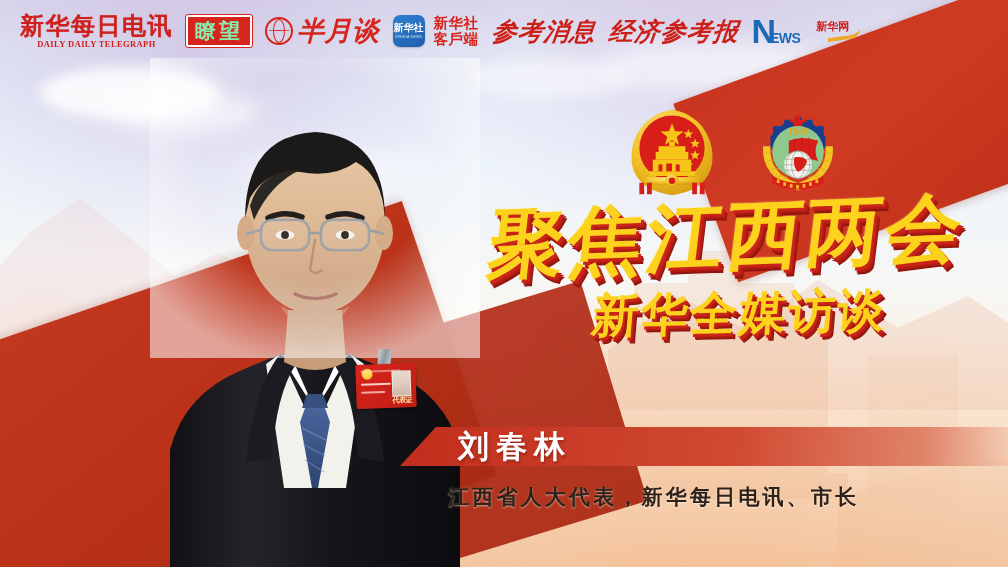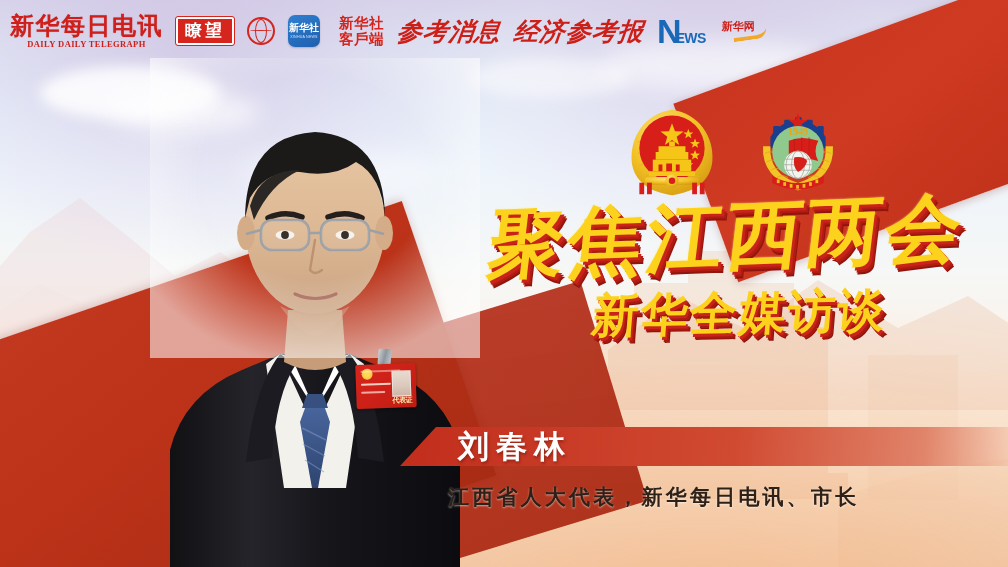--- a/index.html
+++ b/index.html
@@ -70,21 +70,21 @@
     background:linear-gradient(170deg,#b93521 0%,#ab2b15 100%);
     transform:rotate(-17deg);
     transform-origin:bottom left;
     opacity:.95;
   }
 
   
   #logobar {
     position:absolute; left:0; top:0; width:1008px; height:62px;
     display:flex; align-items:center; gap:13px;
-    padding-left:10px;
+    padding-left:20px;
     z-index:40;
   }
   #logobar .logo { display:flex; align-items:center; }
 
   .lg-xdt { line-height:1; text-align:center; }
   .lg-xdt .cn {
     font-family:"Liberation Serif", serif;
     font-weight:bold; font-size:24px; color:#cf1f1a; letter-spacing:1.5px;
     text-shadow:0 0 1px rgba(180,20,15,.4);
   }
@@ -95,41 +95,41 @@
 
   .lg-lw {
     border:2px solid #fff;
     outline:1px solid #d5251c;
     background:#d5251c;
     padding:3px 7px; border-radius:2px;
     display:flex; align-items:center; justify-content:center;
   }
   .lg-lw .t {
     font-family:"Liberation Serif", serif;
-    font-weight:bold; font-size:17px; color:#ffffff; letter-spacing:3px;
+    font-weight:bold; font-size:21px; color:#86efac; letter-spacing:3px;
     line-height:1.05;
   }
 
   .lg-byt { display:flex; align-items:center; gap:4px; }
   .globe {
     width:28px; height:28px; border-radius:50%;
     border:2.2px solid #d5251c; position:relative; flex:0 0 auto;
   }
   .globe:before, .globe:after {
     content:""; position:absolute; left:50%; top:50%;
     transform:translate(-50%,-50%); border:1.2px solid #d5251c; border-radius:50%;
   }
   .globe:before { width:10px; height:22px; }
   .globe:after  { width:22px; height:1px; border-width:1.2px 0 0 0; }
   .lg-byt .t {
     font-family:"Liberation Serif", serif; font-weight:bold;
     font-size:27px; color:#d5251c; letter-spacing:.5px; font-style:italic;
   }
 
-  .lg-xhs { display:flex; align-items:center; gap:19px; }
+  .lg-xhs { display:flex; align-items:center; gap:9px; }
   .xhs-app {
     width:32px; height:32px; border-radius:7px;
     background:linear-gradient(150deg,#2f7fd0 0%, #1f5fae 100%);
     display:flex; flex-direction:column; align-items:center; justify-content:center;
     flex:0 0 auto; box-shadow:0 1px 2px rgba(0,0,0,.2);
   }
   .xhs-app .a {
     font-family:"Liberation Serif", serif; font-weight:bold;
     font-size:10px; color:#fff; line-height:1;
   }
@@ -545,20 +545,21 @@
         <div class="en">DAILY DAILY TELEGRAPH</div>
       </div>
     </div>
 
     <div class="logo lg-lw">
       <span class="t">瞭望</span>
     </div>
 
     <div class="logo lg-byt">
       <span class="globe"></span>
+      <span class="t">半月谈</span>
     </div>
 
     <div class="logo lg-xhs">
       <span class="xhs-app">
         <span class="a">新华社</span>
         <span class="b">XINHUA NEWS</span>
       </span>
       <span class="txt">
         <div>新华社</div>
         <div>客戶端</div>

